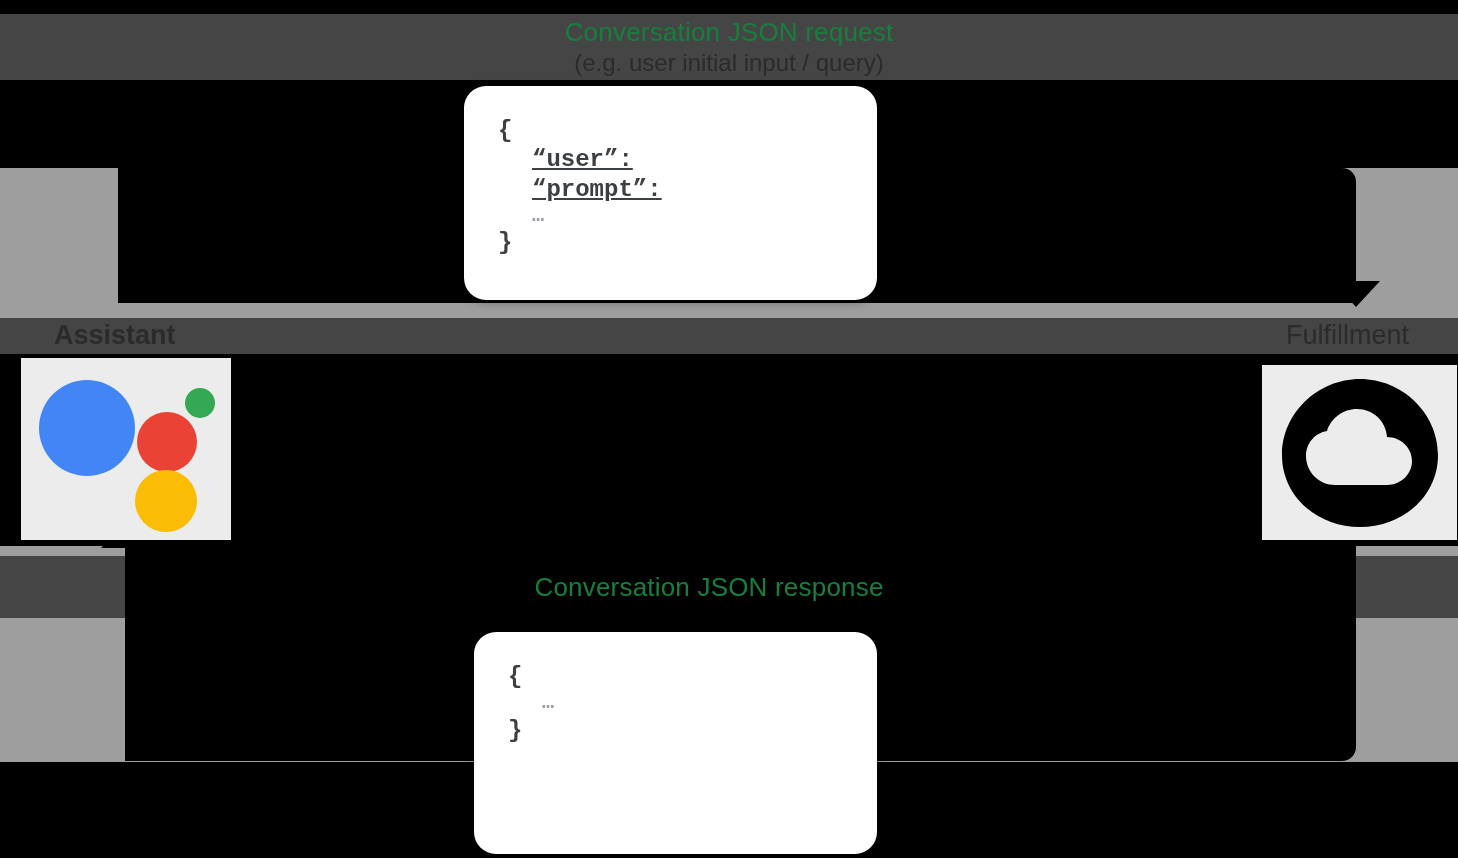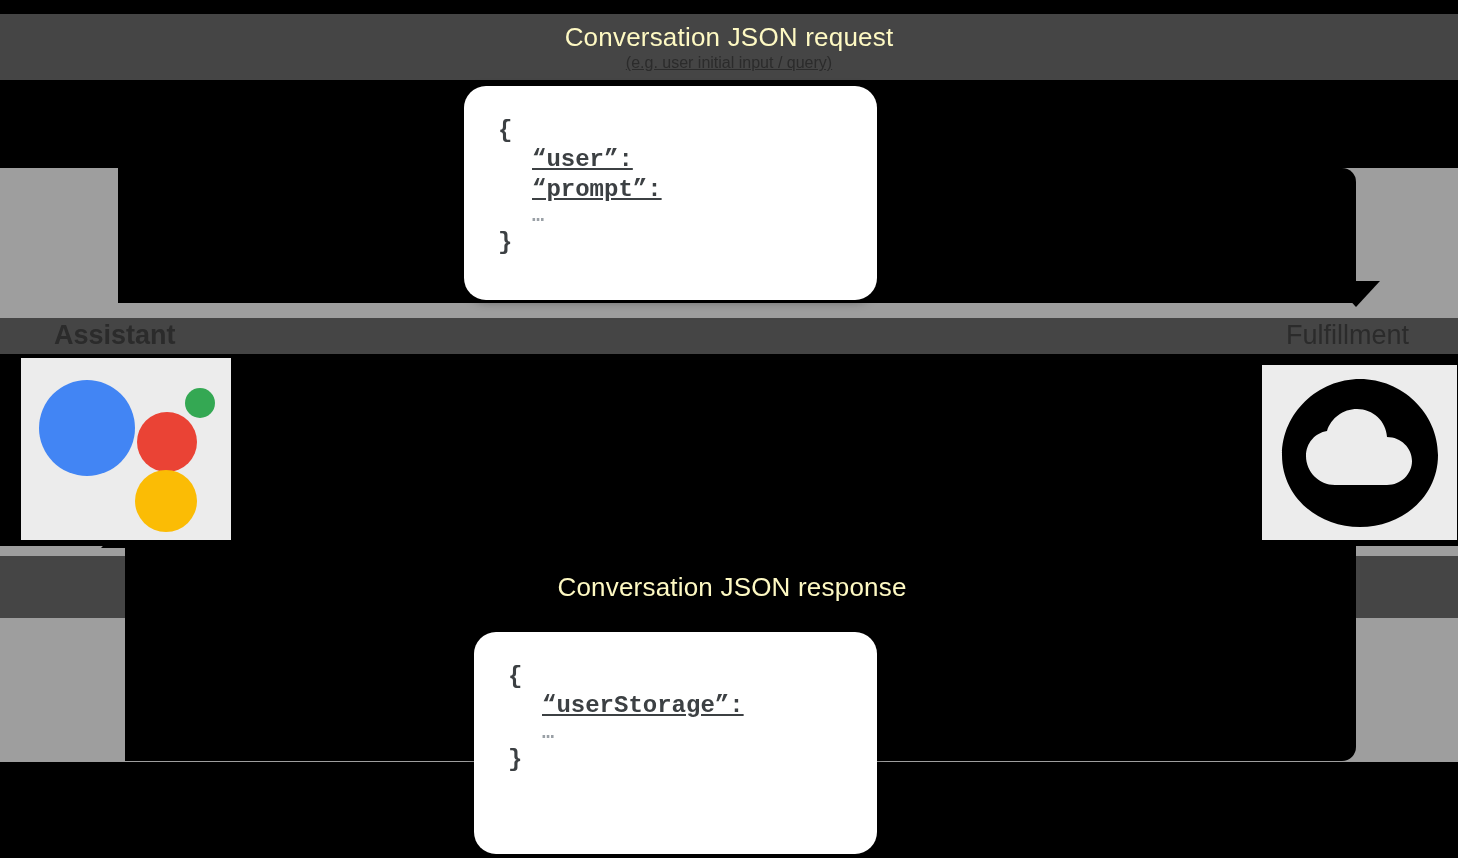--- a/index.html
+++ b/index.html
@@ -76,27 +76,26 @@
     justify-content:center;
     color:#262626;
     text-align:center;
     line-height:1.25;
     white-space:nowrap;
   }
   .label-main{
     font-size:26px;
     font-weight:400;
     letter-spacing:.2px;
-    color:#fef9c3;
+    color:#15803d;
   }
   .label-sub{
-    font-size:16px;
+    font-size:24px;
     font-weight:400;
     color:#2b2b2b;
-    text-decoration:underline;
   }
   .side-label{
     position:absolute;
     font-size:27px;
     color:#2b2b2b;
     white-space:nowrap;
   }
 
   
   .json-card{
@@ -185,32 +184,31 @@
 
   <div class="side-label" style="left:54px;top:320px;font-weight:bold;">Assistant</div>
 
   <div class="side-label" style="left:1286px;top:320px;">Fulfillment</div>
 
   <div class="label-row" style="left:429px;top:12px;width:600px;height:70px;">
     <span class="label-main">Conversation JSON request</span>
     <span class="label-sub">(e.g. user initial input / query)</span>
   </div>
 
-  <div class="label-row" style="left:432px;top:552px;width:600px;height:70px;justify-content:center;">
+  <div class="label-row" style="left:409px;top:552px;width:600px;height:70px;justify-content:center;">
     <span class="label-main">Conversation JSON response</span>
   </div>
 
   <div class="json-card" style="left:464px;top:86px;width:413px;height:214px;">
     <span class="ln">{</span>
     <span class="ln indent">“user”:</span>
     <span class="ln indent">“prompt”:</span>
     <span class="ln ell">…</span>
     <span class="ln">}</span>
   </div>
 
   <div class="json-card" style="left:474px;top:632px;width:403px;height:222px;">
     <span class="ln">{</span>
-    <span class="ln indent">“userStorage”:</span>
     <span class="ln ell">…</span>
     <span class="ln">}</span>
   </div>
 
 </div>
 
 </body></html>

